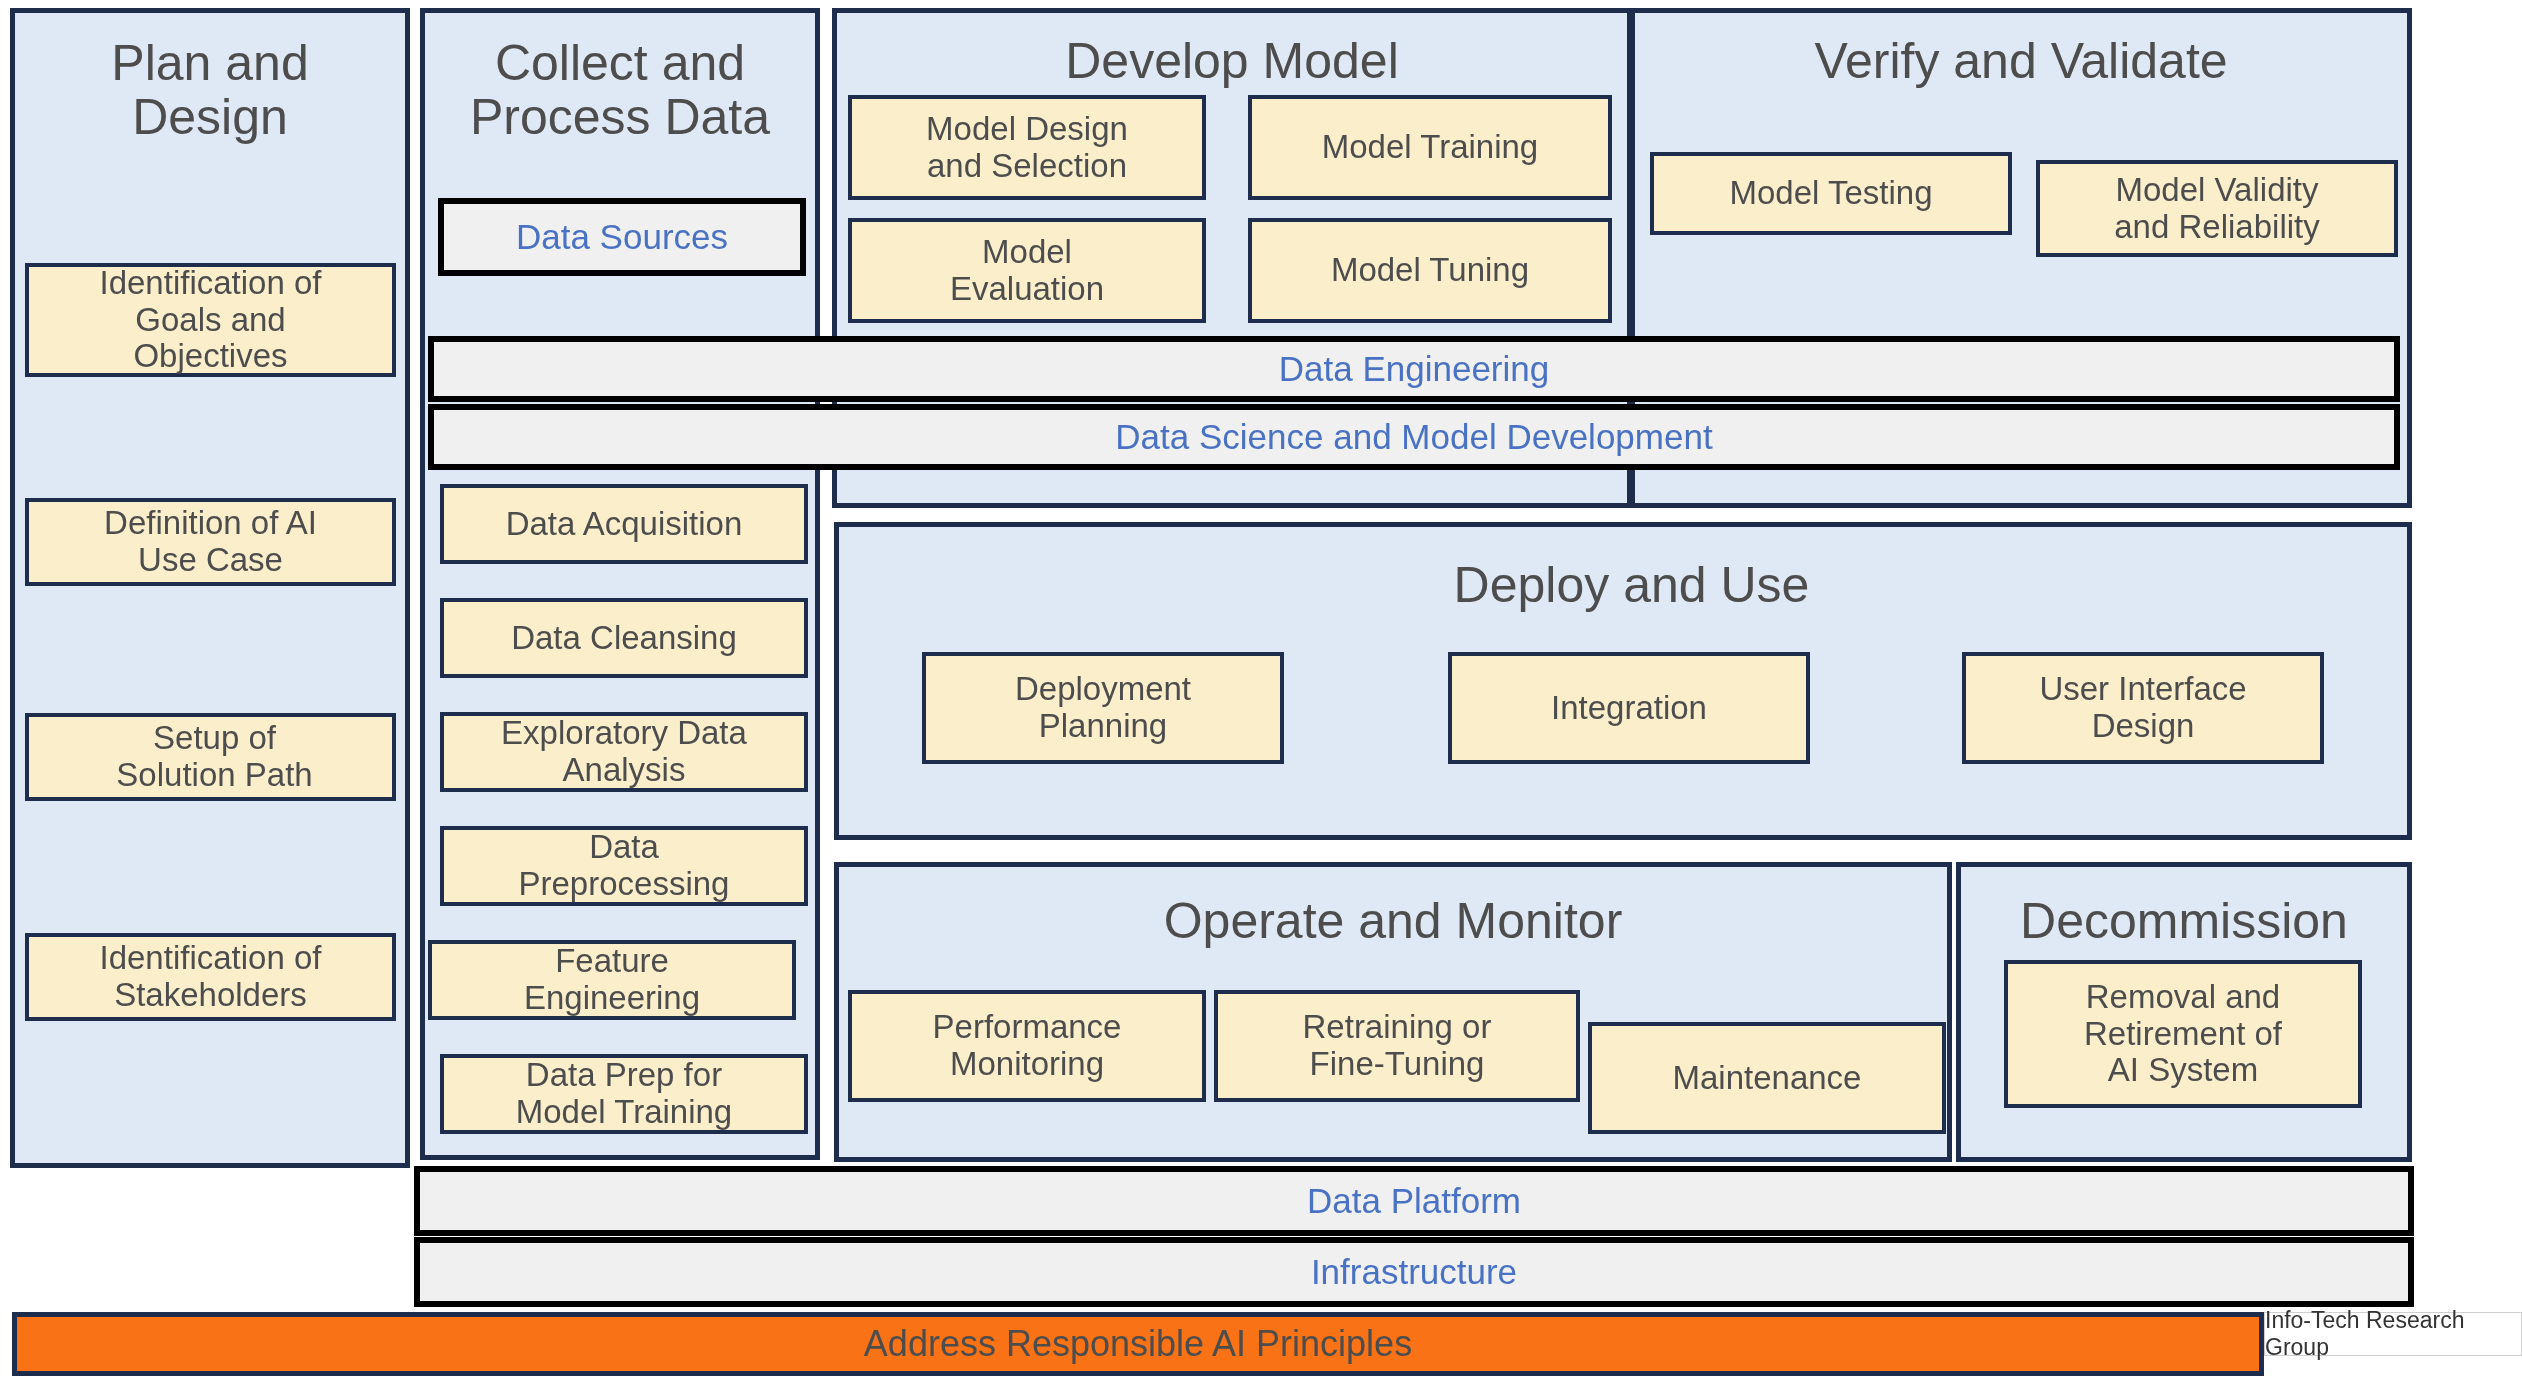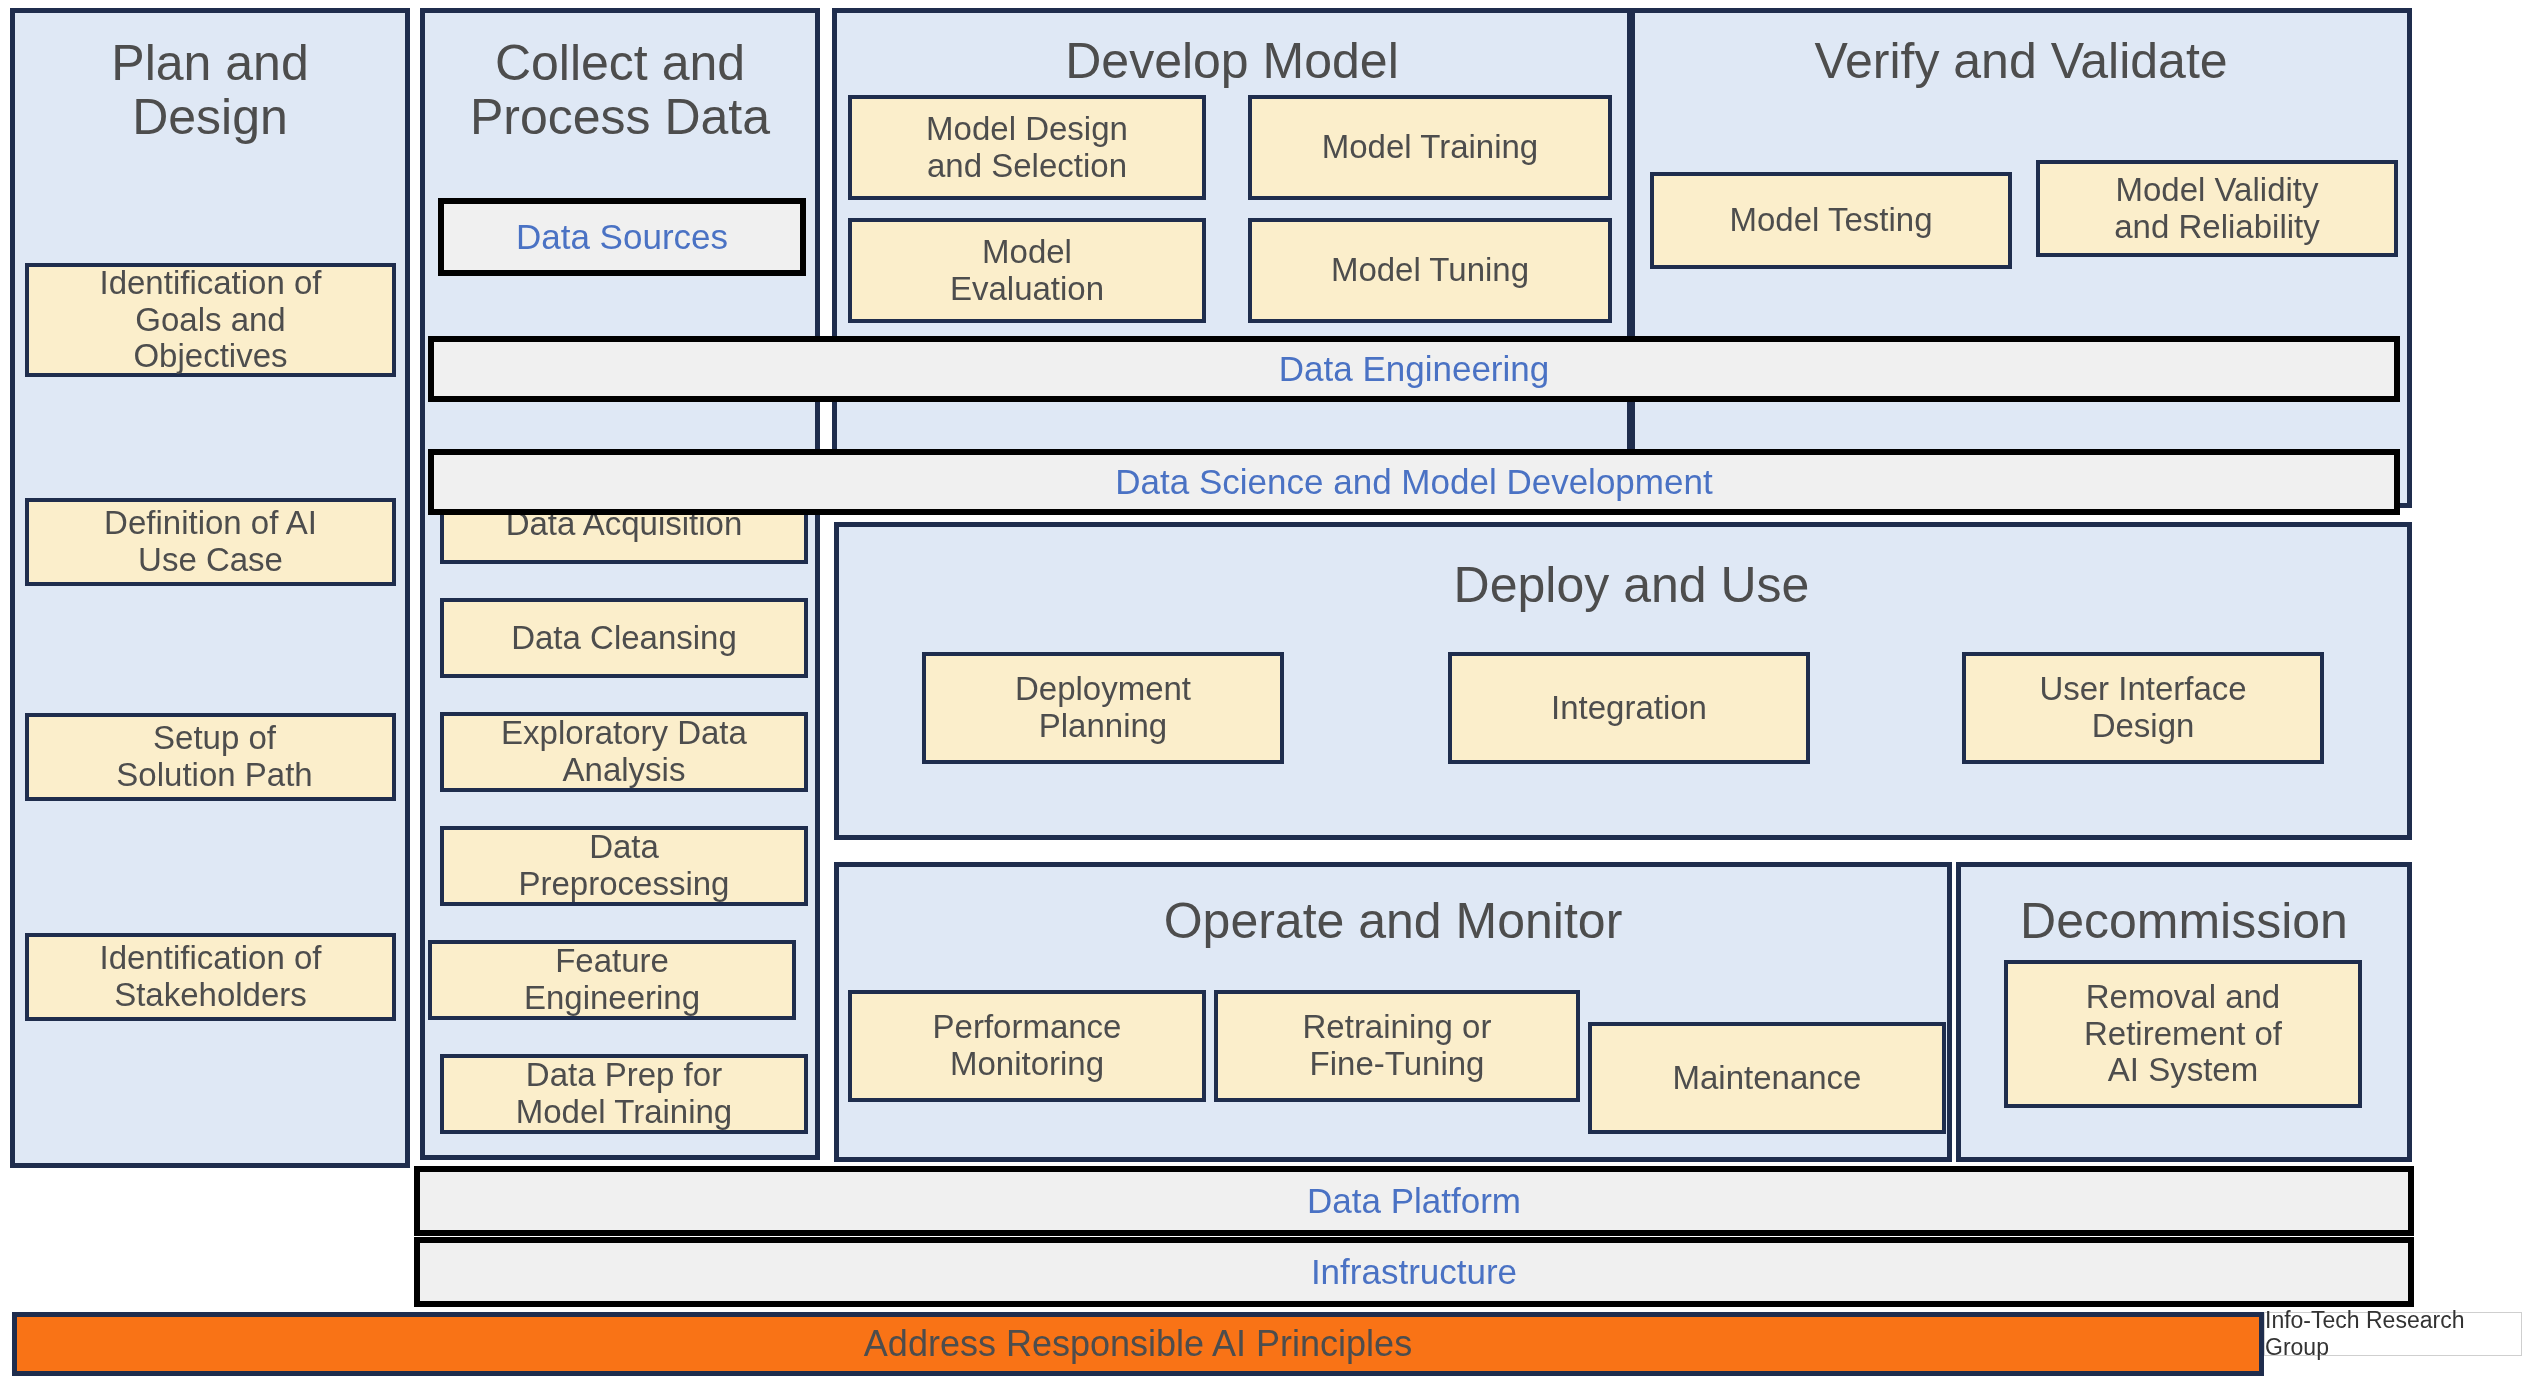--- a/index.html
+++ b/index.html
@@ -69,26 +69,26 @@
   <div class="chip" style="left:848px;top:95px;width:358px;height:105px;">Model Design
 and Selection</div>
   <div class="chip" style="left:1248px;top:95px;width:364px;height:105px;">Model Training</div>
   <div class="chip" style="left:848px;top:218px;width:358px;height:105px;">Model
 Evaluation</div>
   <div class="chip" style="left:1248px;top:218px;width:364px;height:105px;">Model Tuning</div>
 
   <div class="panel" style="left:1630px;top:8px;width:782px;height:500px;">
     <div class="panel-title" style="top:22px;font-size:50px;">Verify and Validate</div>
   </div>
-  <div class="chip" style="left:1650px;top:172px;width:362px;height:97px;">Model Testing</div>
+  <div class="chip" style="left:1650px;top:152px;width:362px;height:83px;">Model Testing</div>
   <div class="chip" style="left:2036px;top:160px;width:362px;height:97px;">Model Validity
 and Reliability</div>
 
   <div class="graybar" style="left:428px;top:336px;width:1972px;height:66px;">Data Engineering</div>
-  <div class="graybar" style="left:428px;top:404px;width:1972px;height:66px;margin-top:45px;">Data Science and Model Development</div>
+  <div class="graybar" style="left:428px;top:404px;width:1972px;height:66px;">Data Science and Model Development</div>
 
   <div class="panel" style="left:834px;top:522px;width:1578px;height:318px;">
     <div class="panel-title" style="top:32px;font-size:50px;padding-left:17px;">Deploy and Use</div>
   </div>
   <div class="chip" style="left:922px;top:652px;width:362px;height:112px;">Deployment
 Planning</div>
   <div class="chip" style="left:1448px;top:652px;width:362px;height:112px;">Integration</div>
   <div class="chip" style="left:1962px;top:652px;width:362px;height:112px;">User Interface
 Design</div>
 

